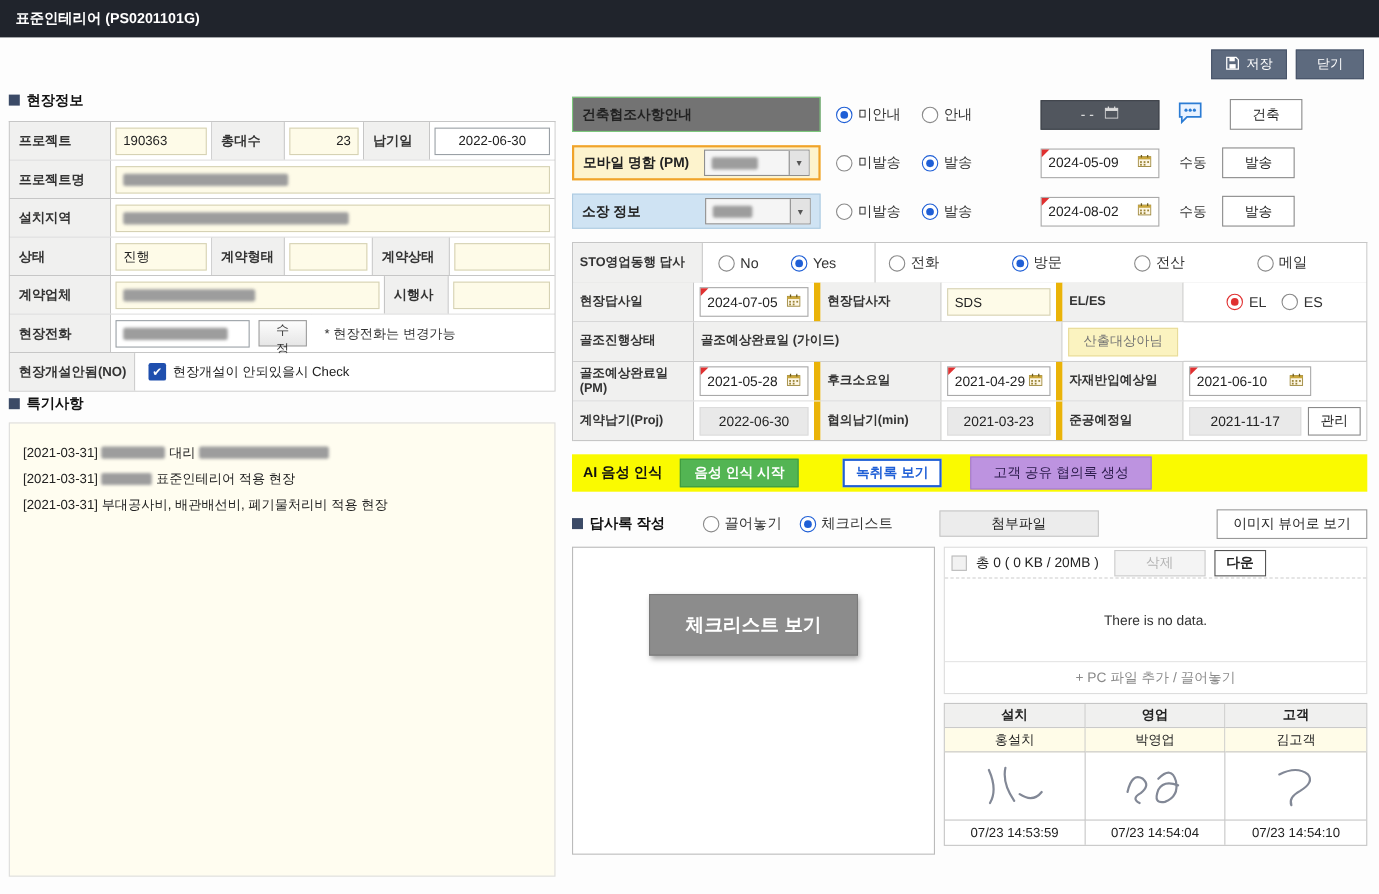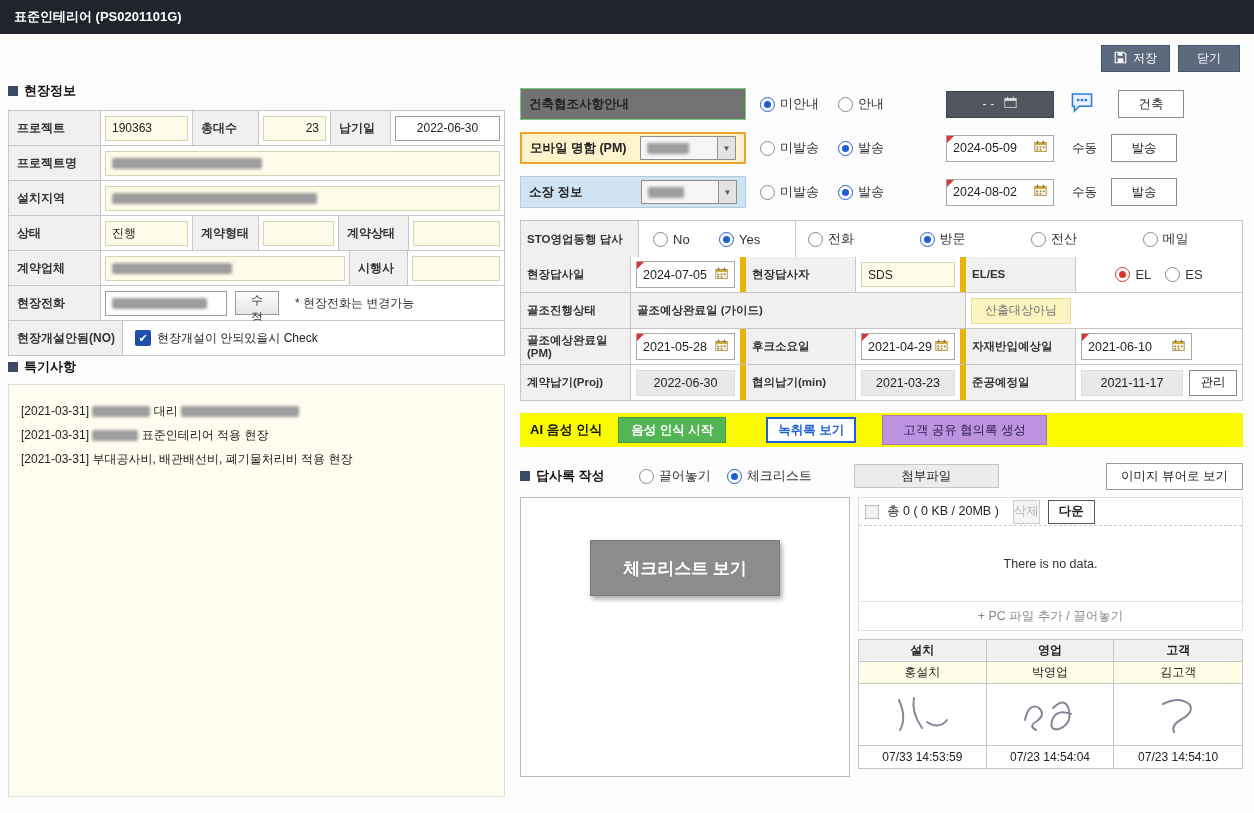--- a/index.html
+++ b/index.html
@@ -88,21 +88,21 @@
   .viewer-btn{margin-left:auto;height:27px;background:#fff;border:1px solid #999;padding:0 14px;font-size:12.5px;color:#222}
 
   .panels{display:flex;gap:8px;margin-top:6px}
   .checklist-panel{width:330px;height:280px;border:1px solid #bbb;background:#fff;display:flex;justify-content:center;align-items:flex-start;padding-top:42px}
   .checklist-btn{width:190px;height:56px;background:#8c8c8c;color:#fff;font-size:17px;font-weight:bold;border:1px solid #7a7a7a;box-shadow:2px 3px 5px rgba(0,0,0,.35)}
   .attach-panel{width:385px;height:280px;display:flex;flex-direction:column}
   .file-box{border:1px solid #ddd;background:#fff}
   .attach-head{display:flex;align-items:center;gap:8px;height:28px;padding:0 6px;border-bottom:1px dashed #ccc}
   .attach-chk{width:14px;height:14px;border:1px solid #bbb;background:#f2f2f2;flex:0 0 14px}
   .summary{font-size:12.5px;color:#222}
-  .btn-del{height:24px;padding:0 0;background:#f4f4f4;border:1px solid #ccc;color:#b3b3b3;font-size:12.5px;margin-left:6px}
+  .btn-del{height:24px;padding:0 28px;background:#f4f4f4;border:1px solid #ccc;color:#b3b3b3;font-size:12.5px;margin-left:6px}
   .btn-down{height:24px;padding:0 10px;background:#fff;border:1px solid #555;font-weight:bold;font-size:12.5px;color:#222}
   .file-body{height:76px;display:flex;align-items:center;justify-content:center;color:#333;border-bottom:1px solid #e4e4e4;font-size:12.5px}
   .file-hint{height:28px;display:flex;align-items:center;justify-content:center;color:#8a8a8a;font-size:12.5px}
   .sig-table{margin-top:8px;border:1px solid #c6c6c6;display:grid;grid-template-columns:1fr 1fr 1fr;background:#fff}
   .sig-cell{border-right:1px solid #c6c6c6;border-bottom:1px solid #c6c6c6;display:flex;align-items:center;justify-content:center;font-size:12px;color:#222}
   .sig-table .sig-cell:nth-child(3n){border-right:none}
   .sig-head{height:22px;background:#f0f0ef;font-weight:bold}
   .sig-name{height:22px;background:#fffce8}
   .sig-img{height:62px}
   .sig-time{height:22px;border-bottom:none}
@@ -558,19 +558,19 @@
           <svg width="70" height="46" viewBox="0 0 70 46">
               <path d="M10 28 Q14 10 24 16 Q31 22 22 29 Q13 34 21 38 M38 16 Q50 4 54 18 Q57 32 44 37 Q33 39 38 26 Q43 17 56 22" stroke="#828896" stroke-width="2" fill="none" stroke-linecap="round"></path>
             </svg>
         </div>
         <div class="sig-cell sig-img">
           <svg width="70" height="46" viewBox="0 0 70 46">
               <path d="M20 12 Q36 4 46 12 Q52 19 39 27 Q28 33 31 40" stroke="#828896" stroke-width="2" fill="none" stroke-linecap="round"></path>
             </svg>
         </div>
 
-        <div class="sig-cell sig-time">07/33 14:53:59</div>
+        <div class="sig-cell sig-time">07/23 14:53:59</div>
         <div class="sig-cell sig-time">07/23 14:54:04</div>
         <div class="sig-cell sig-time">07/23 14:54:10</div>
       </div>
     </div>
   </div>
 </div>
 
 </body></html>

